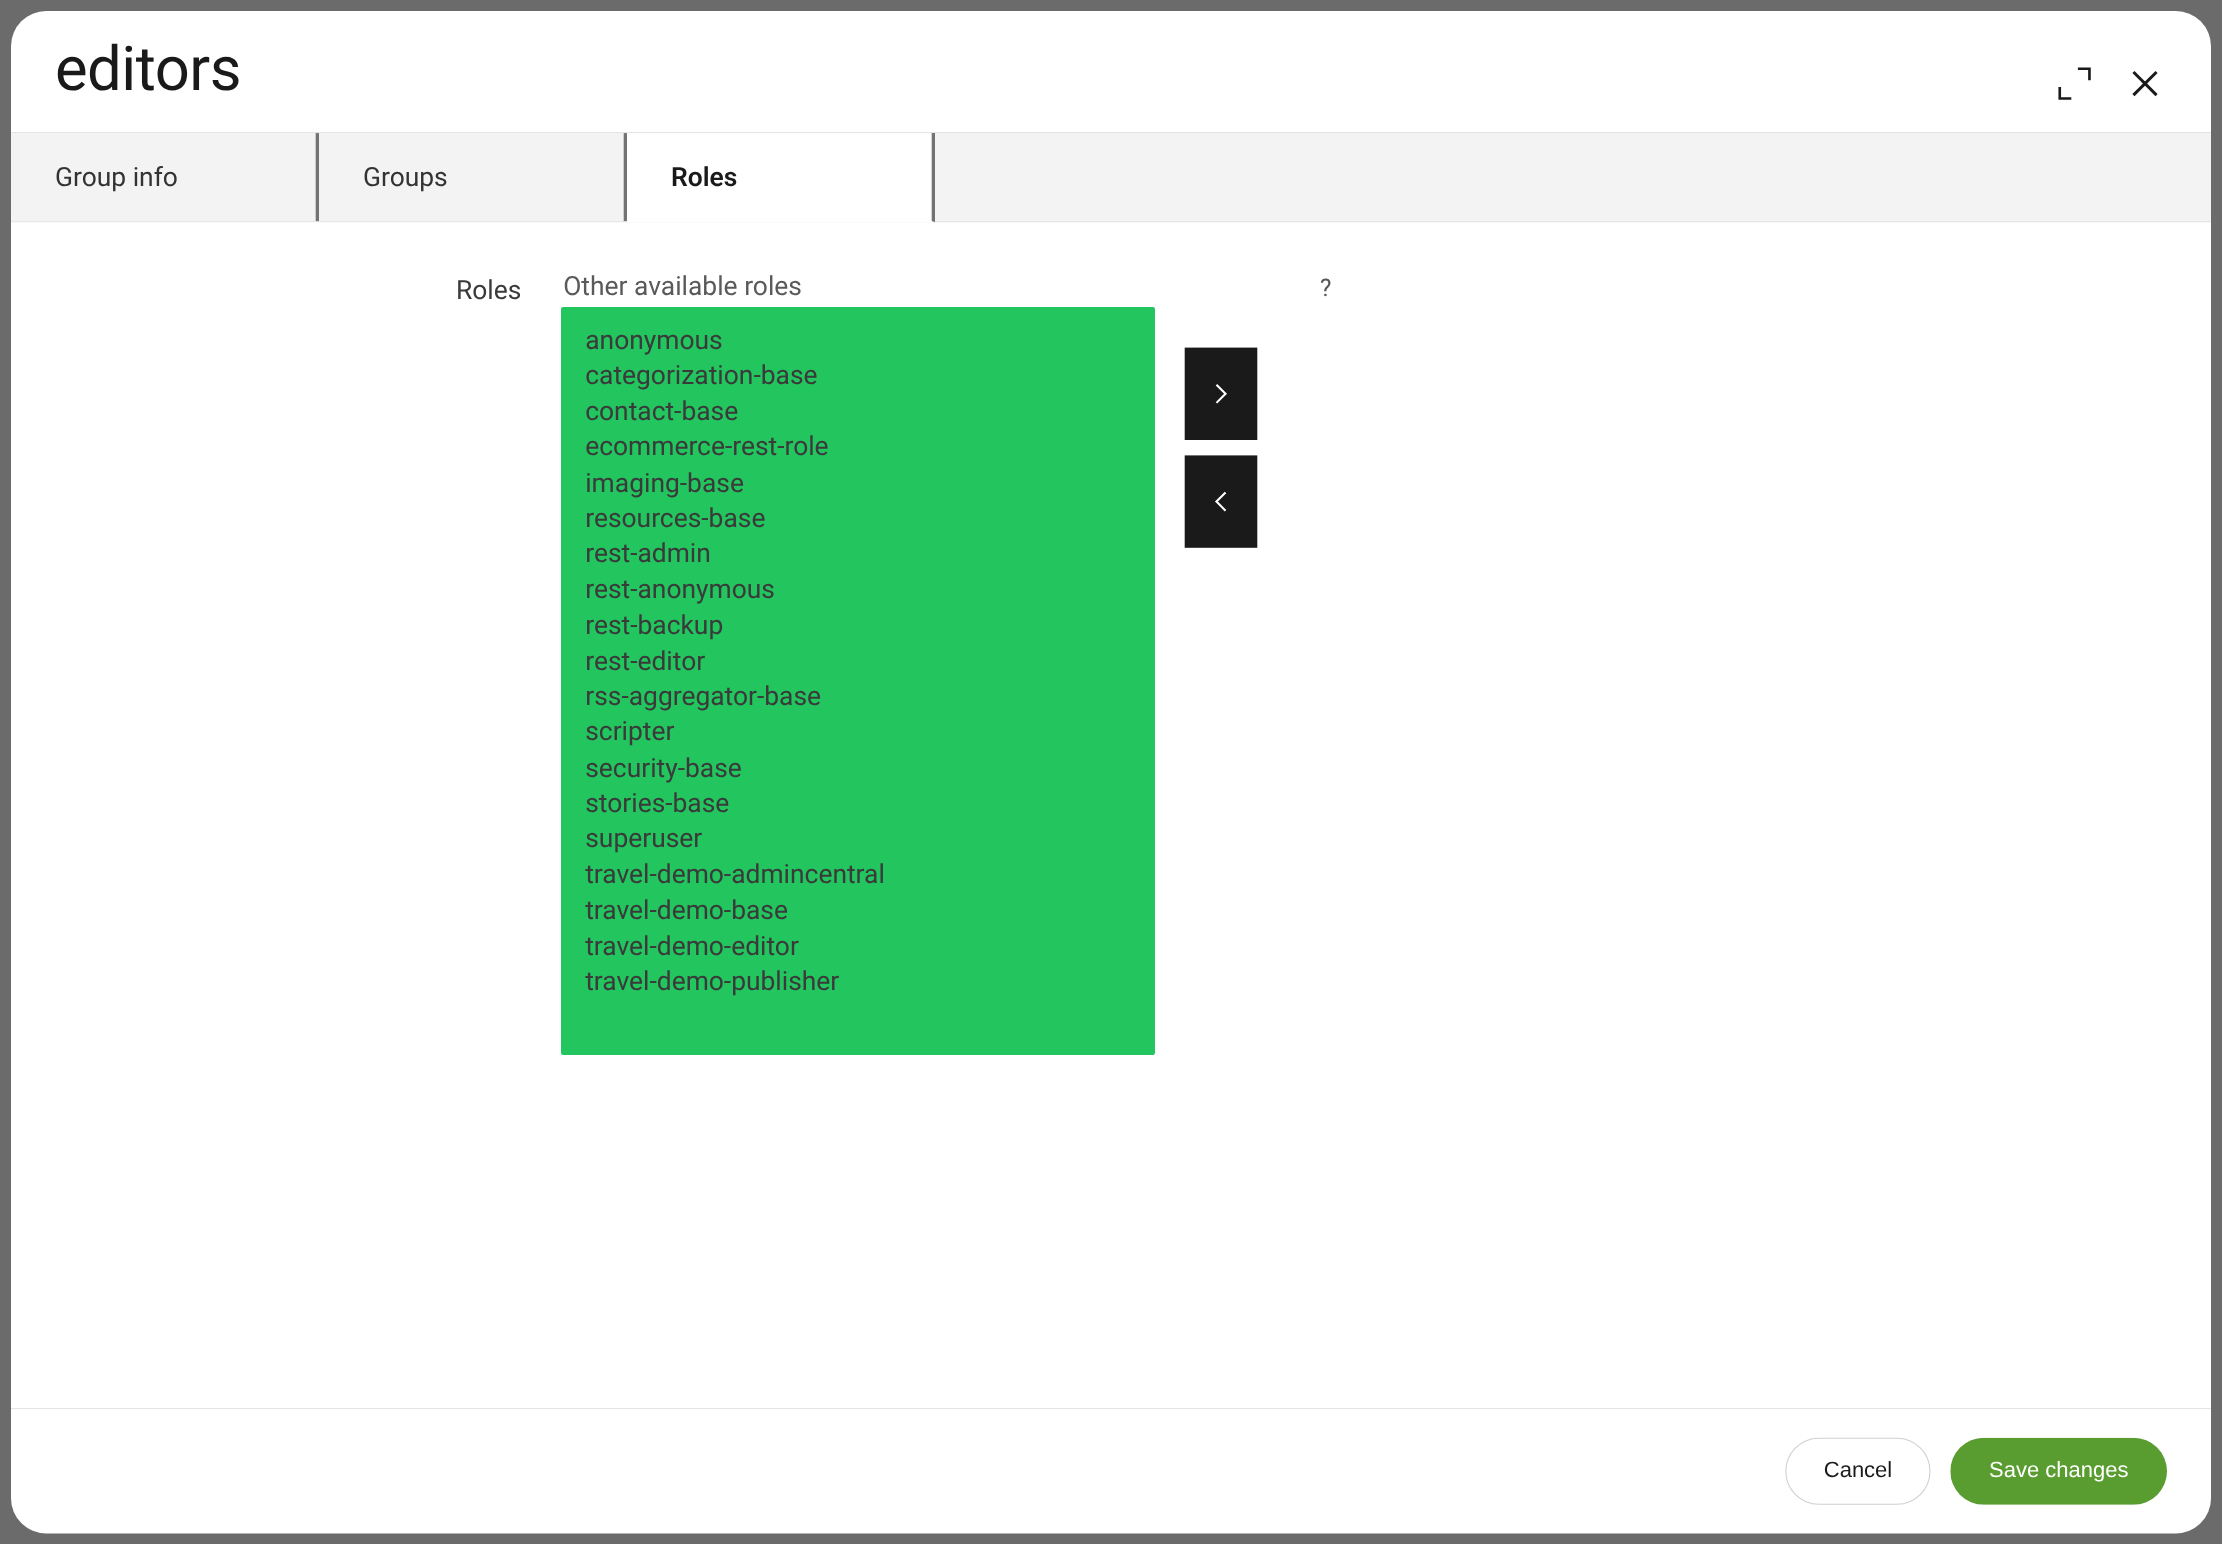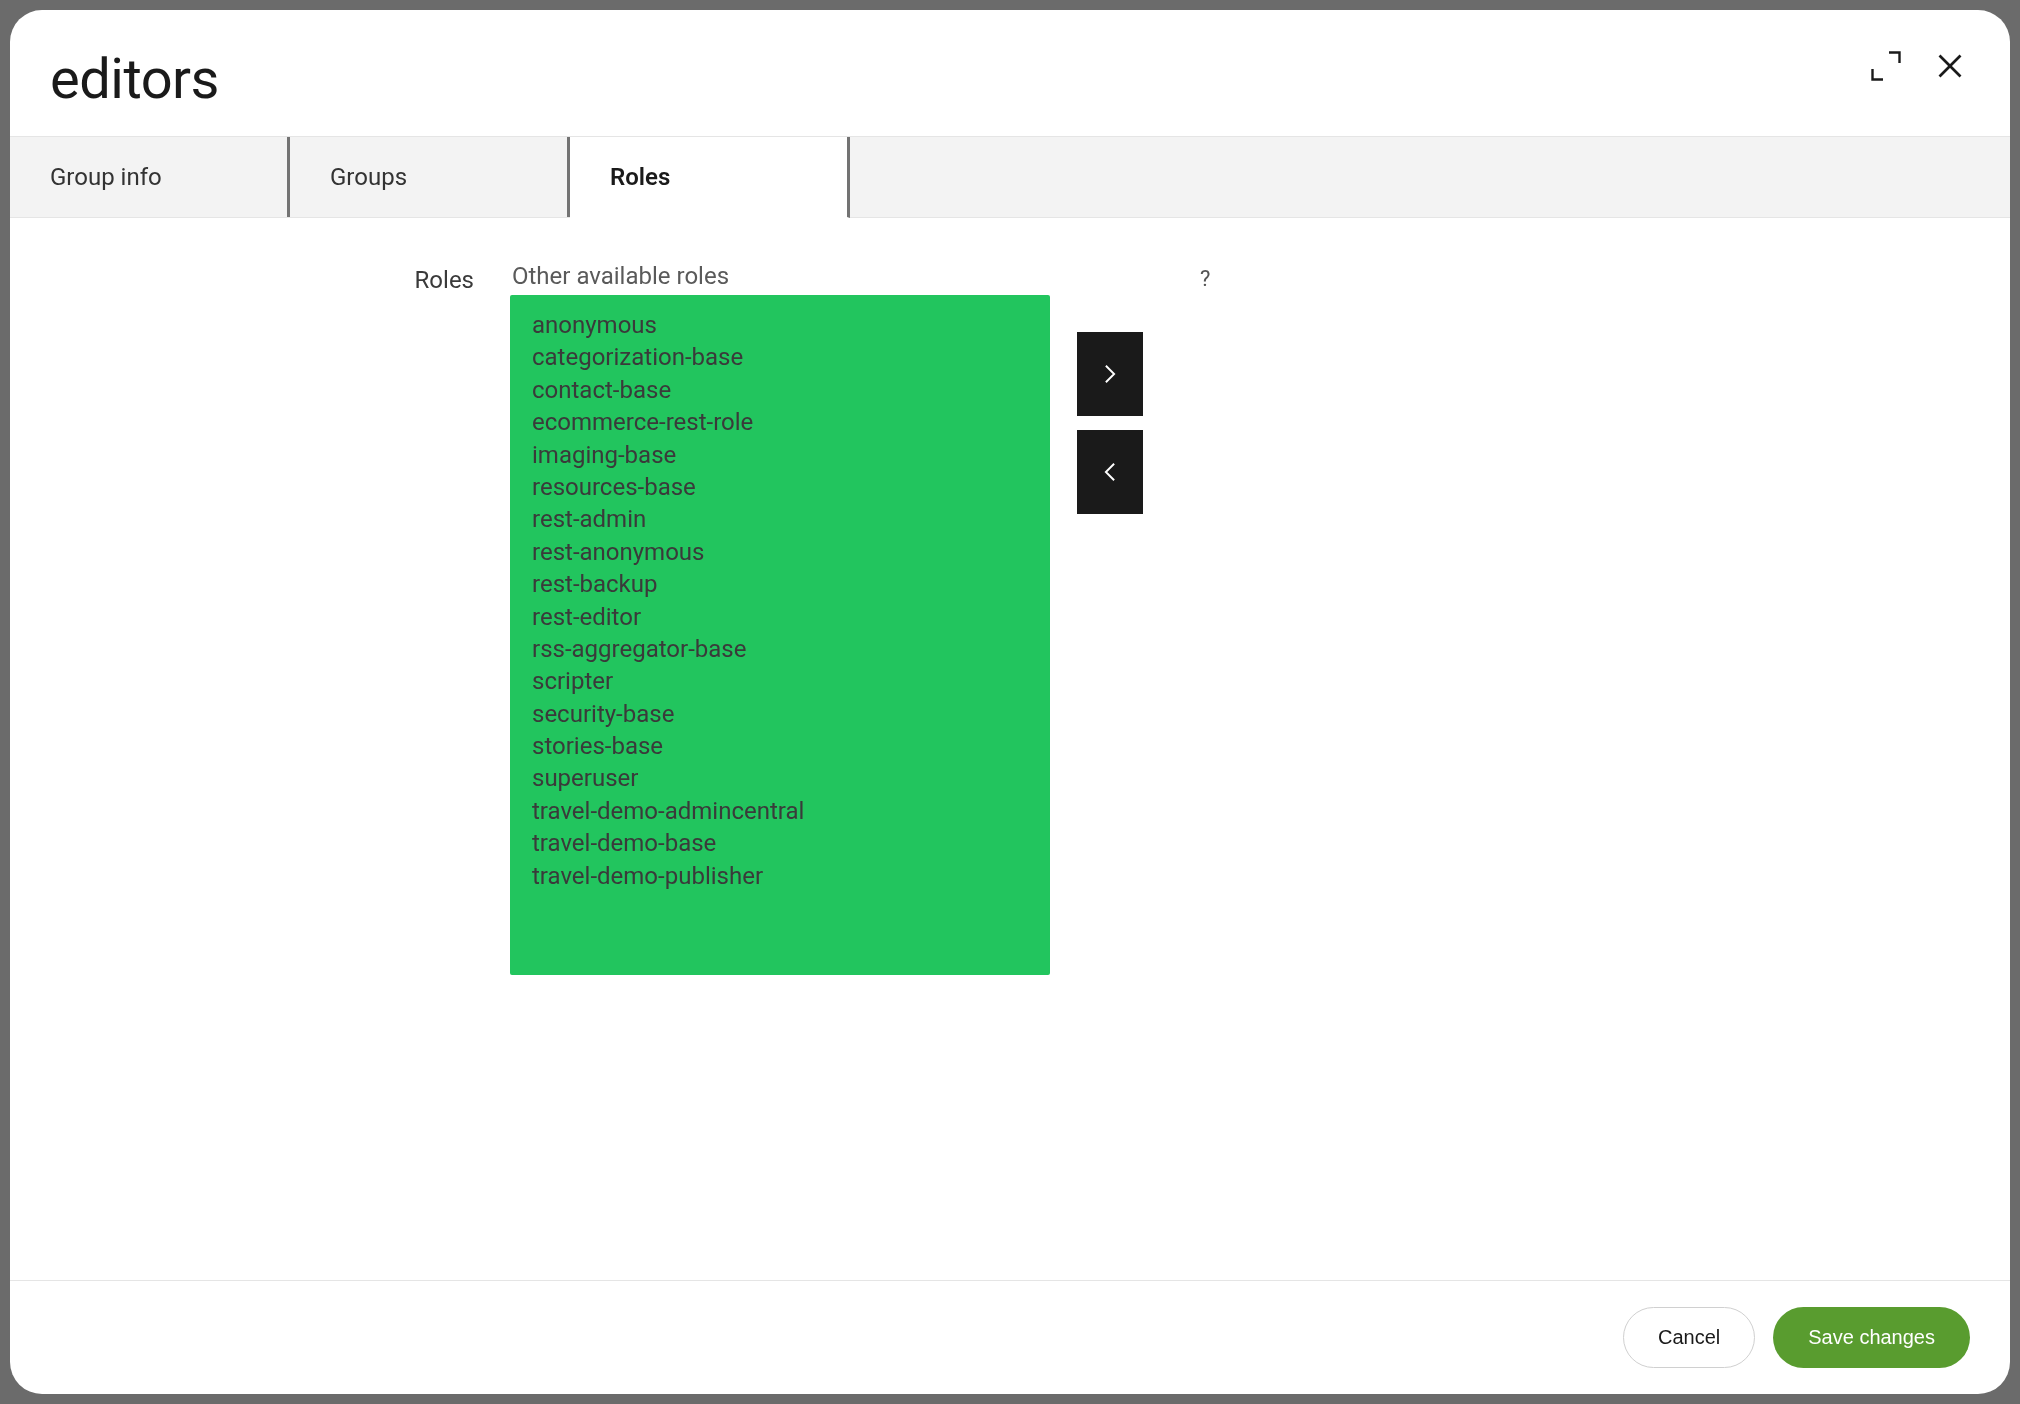--- a/index.html
+++ b/index.html
@@ -23,23 +23,23 @@
       border-radius: 32px;
       width: 100%;
       height: 100%;
       display: flex;
       flex-direction: column;
       overflow: hidden;
       position: relative;
     }
     .dialog-header {
       display: flex;
-      align-items: flex-start;
+      align-items: flex-end;
       justify-content: space-between;
-      padding: 36px 40px 24px 40px;
+      padding: 20px 40px 24px 40px;
       gap: 36px;
     }
     .dialog-title {
       font-size: 56px;
       font-weight: 400;
       color: #1a1a1a;
       letter-spacing: -0.5px;
     }
     .header-actions {
       display: flex;
@@ -220,20 +220,21 @@
               <div class="list-item">rest-anonymous</div>
               <div class="list-item">rest-backup</div>
               <div class="list-item">rest-editor</div>
               <div class="list-item">rss-aggregator-base</div>
               <div class="list-item">scripter</div>
               <div class="list-item">security-base</div>
               <div class="list-item">stories-base</div>
               <div class="list-item">superuser</div>
               <div class="list-item">travel-demo-admincentral</div>
               <div class="list-item">travel-demo-base</div>
+              <div class="list-item">travel-demo-editor</div>
               <div class="list-item">travel-demo-publisher</div>
             </div>
         </div>
 
         <div class="transfer-col">
           <button class="transfer-btn">
             <svg width="14" height="22" viewBox="0 0 10 16" fill="none" stroke="#fff" stroke-width="1.4">
                 <polyline points="2 2 8 8 2 14"></polyline>
               </svg>
           </button>

